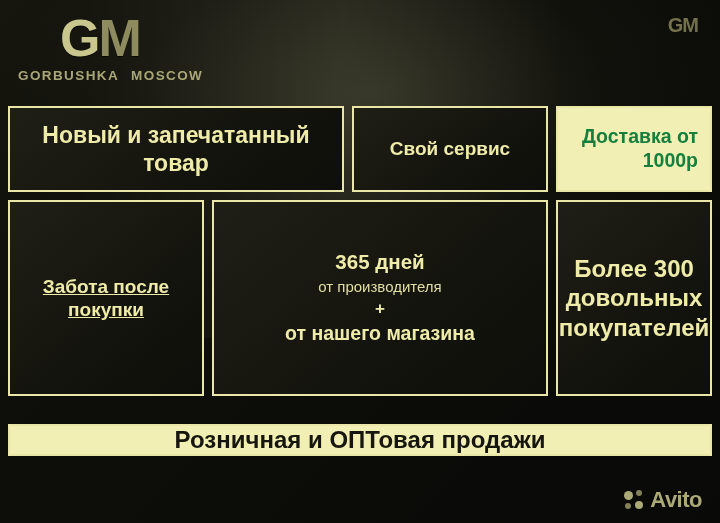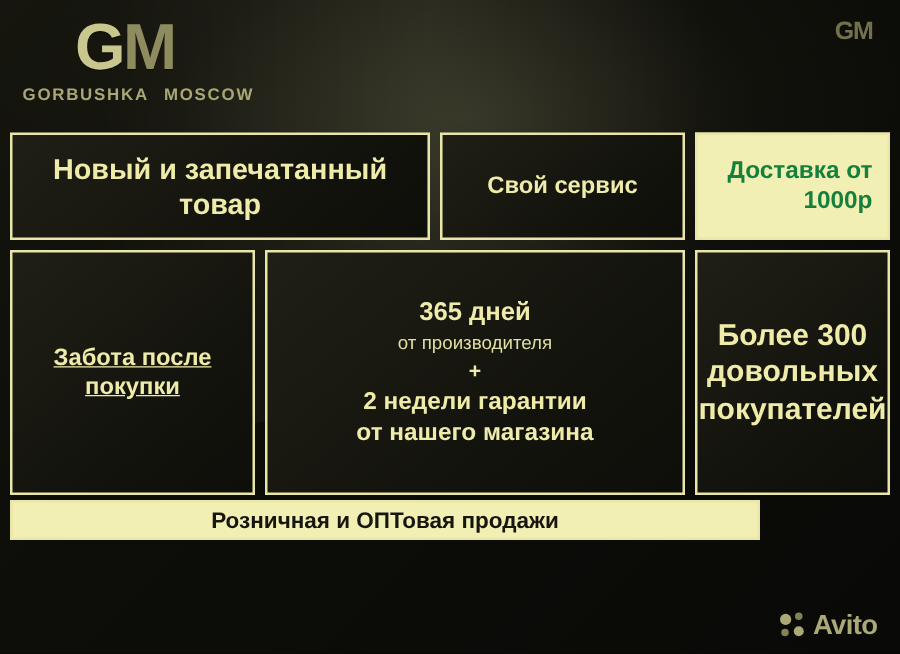--- a/index.html
+++ b/index.html
@@ -149,32 +149,32 @@
     line-height: 1.3;
     color: #efeca9;
   }
   .c-buyers { width: 156px; }
   .c-buyers .t { font-size: 24px; }
 
   
   .banner {
     position: absolute;
     left: 8px;
-    top: 400px;
-    width: 600px;
+    top: 424px;
+    width: 704px;
     height: 32px;
     box-sizing: border-box;
     background: #f2efb4;
     border: 2px solid #e9e6a8;
     display: flex;
     align-items: center;
     justify-content: center;
     color: #16160f;
     font-weight: bold;
-    font-size: 18px;
+    font-size: 24px;
   }
 
   
   .avito {
     position: absolute;
     right: 18px;
     bottom: 10px;
     display: flex;
     align-items: center;
     gap: 6px;
@@ -229,21 +229,20 @@
     </div>
 
     <div class="row r2">
       <div class="card dark c-care">
         <div class="t">Забота после покупки</div>
       </div>
       <div class="card dark c-warranty">
         <div class="w-main">365 дней</div>
         <div class="w-sub">от производителя</div>
         <div class="w-plus">+</div>
-        <div class="w-main2">2 недели гарантии</div>
         <div class="w-main2">от нашего магазина</div>
       </div>
       <div class="card dark c-buyers">
         <div class="t">Более 300 довольных покупателей</div>
       </div>
     </div>
   </div>
 
   <div class="banner">
     <span>Розничная и ОПТовая продажи</span>

